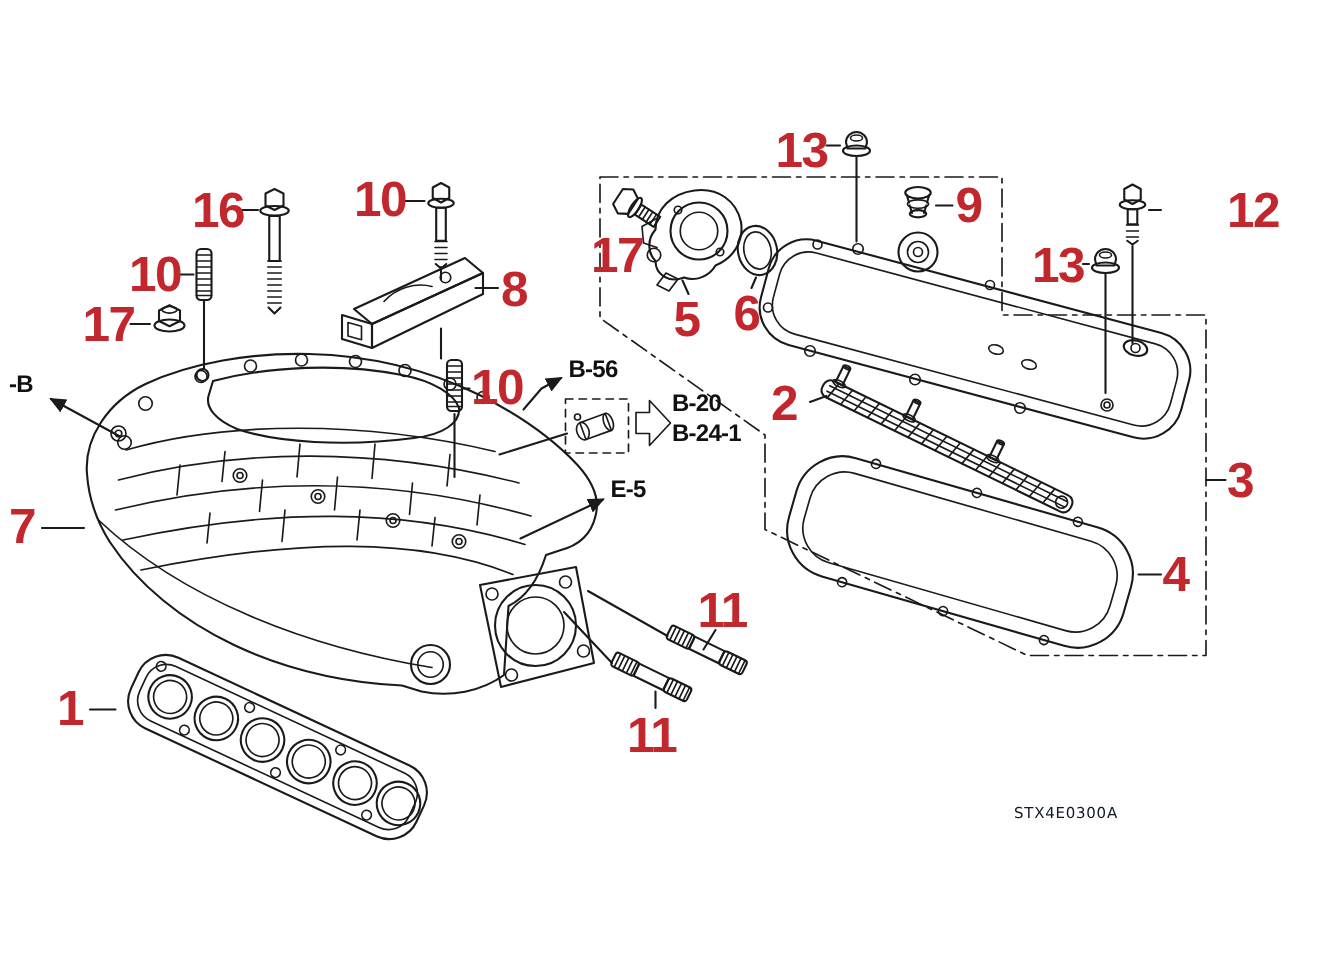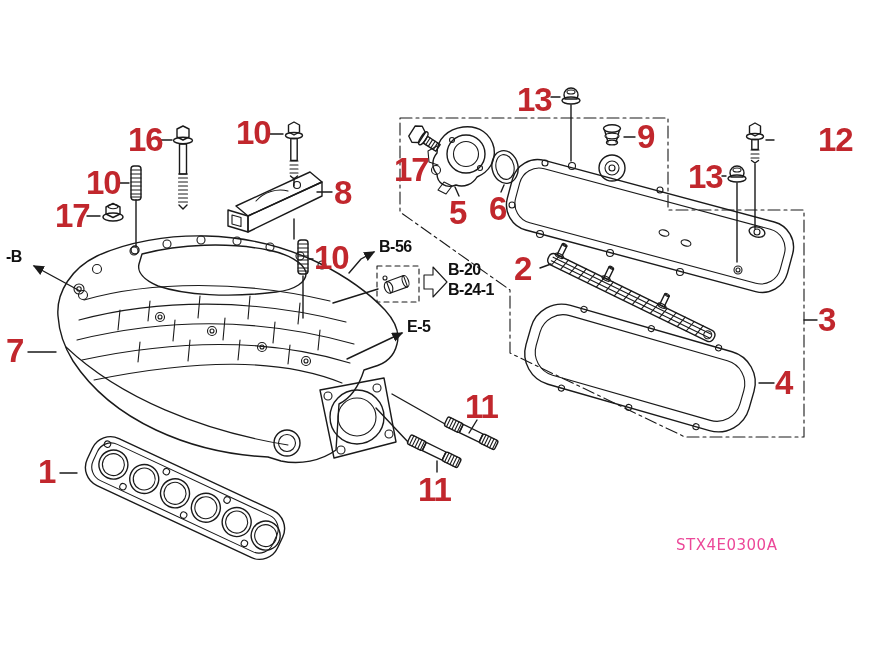--- a/index.html
+++ b/index.html
@@ -6,21 +6,21 @@
   .stage{position:relative;width:888px;height:650px;background:#ffffff;overflow:hidden;
          font-family:"Liberation Sans",sans-serif;}
   .stage svg{position:absolute;left:0;top:0;}
   .lineart *{fill:none;stroke:#1a1a1a;stroke-width:1.4;stroke-linecap:round;stroke-linejoin:round;}
   .lineart .thin{stroke-width:1.1;}
   .lineart .fillb{fill:#1a1a1a;stroke:none;}
   .part-num{position:absolute;color:#c1272d;font-weight:700;font-size:33px;line-height:1;
             letter-spacing:-1px;white-space:nowrap;}
   .ref-label{position:absolute;color:#111;font-weight:700;font-size:16px;line-height:1;
              letter-spacing:-0.5px;white-space:nowrap;}
-  .code-label{position:absolute;color:#ec4899;font-size:15px;line-height:1;letter-spacing:0.5px;
+  .code-label{position:absolute;color:#0f172a;font-size:10px;line-height:1;letter-spacing:0.5px;
               font-family:"DejaVu Sans",sans-serif;white-space:nowrap;}
 </style>
 </head>
 <body>
 
 <div class="stage">
 
 <svg class="lineart" width="888" height="650" viewBox="0 0 888 650">
   <defs>
     <marker id="ah" markerWidth="9" markerHeight="8" refX="7" refY="3.5" orient="auto">

